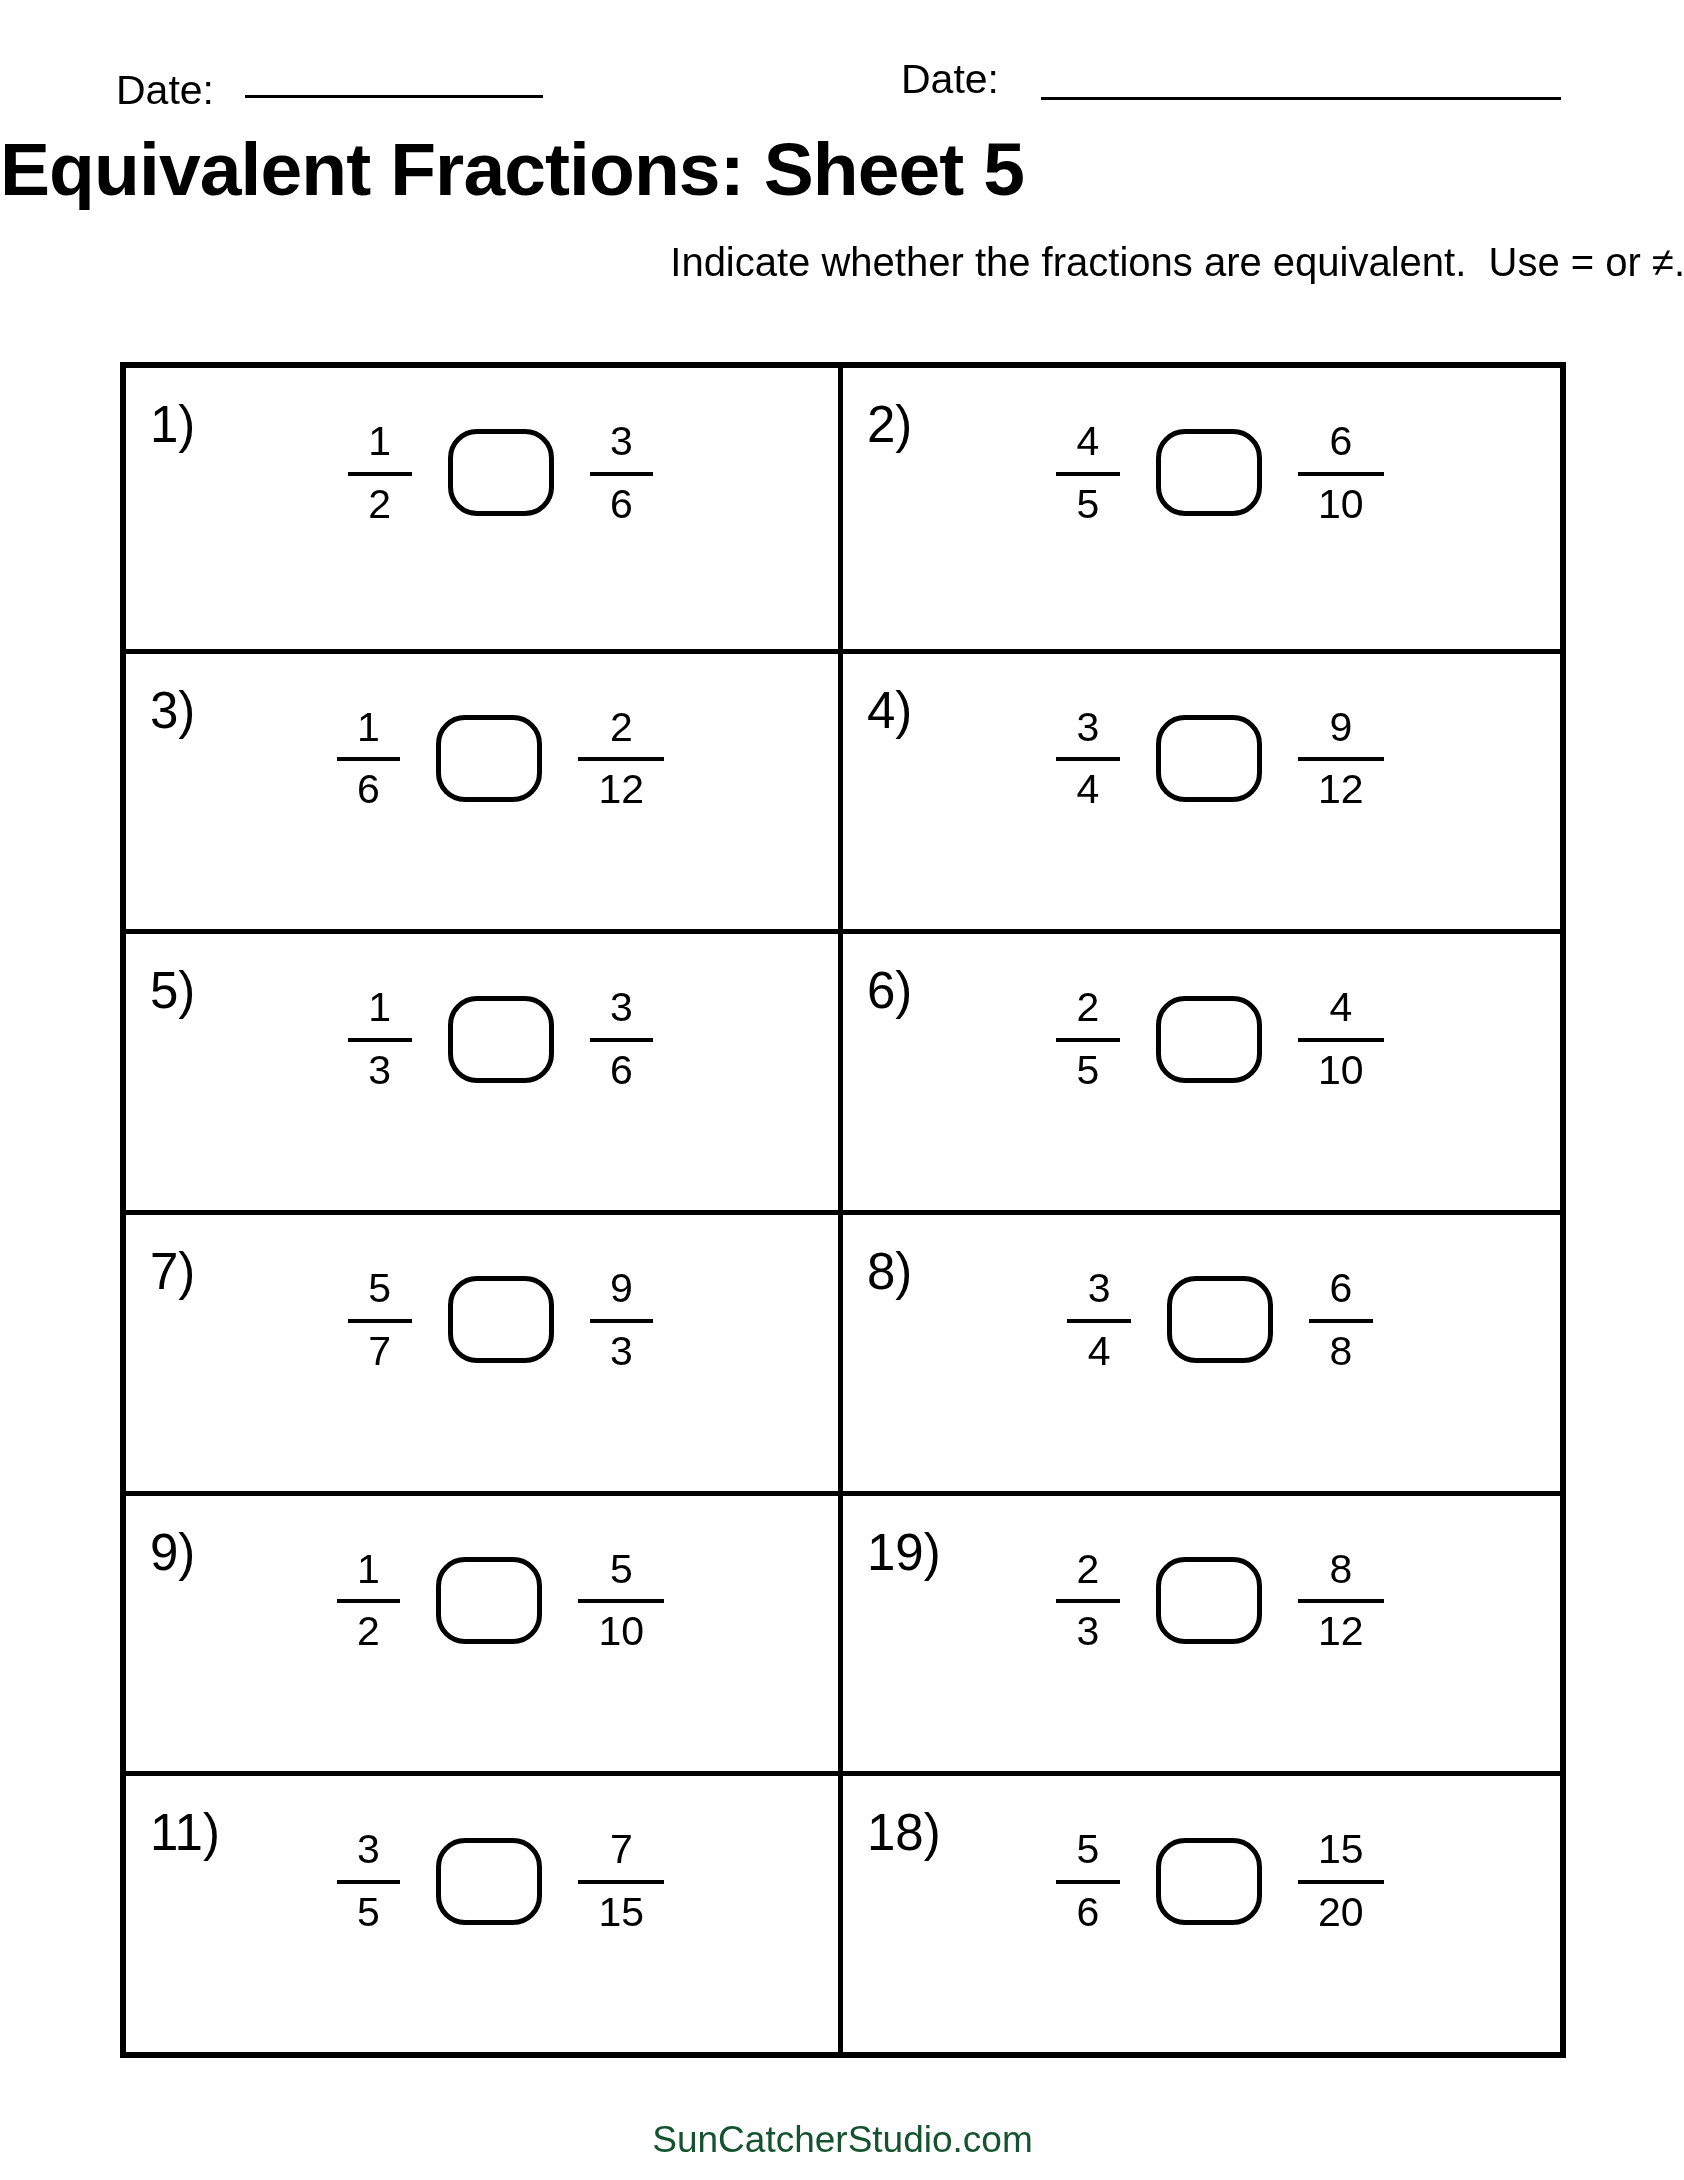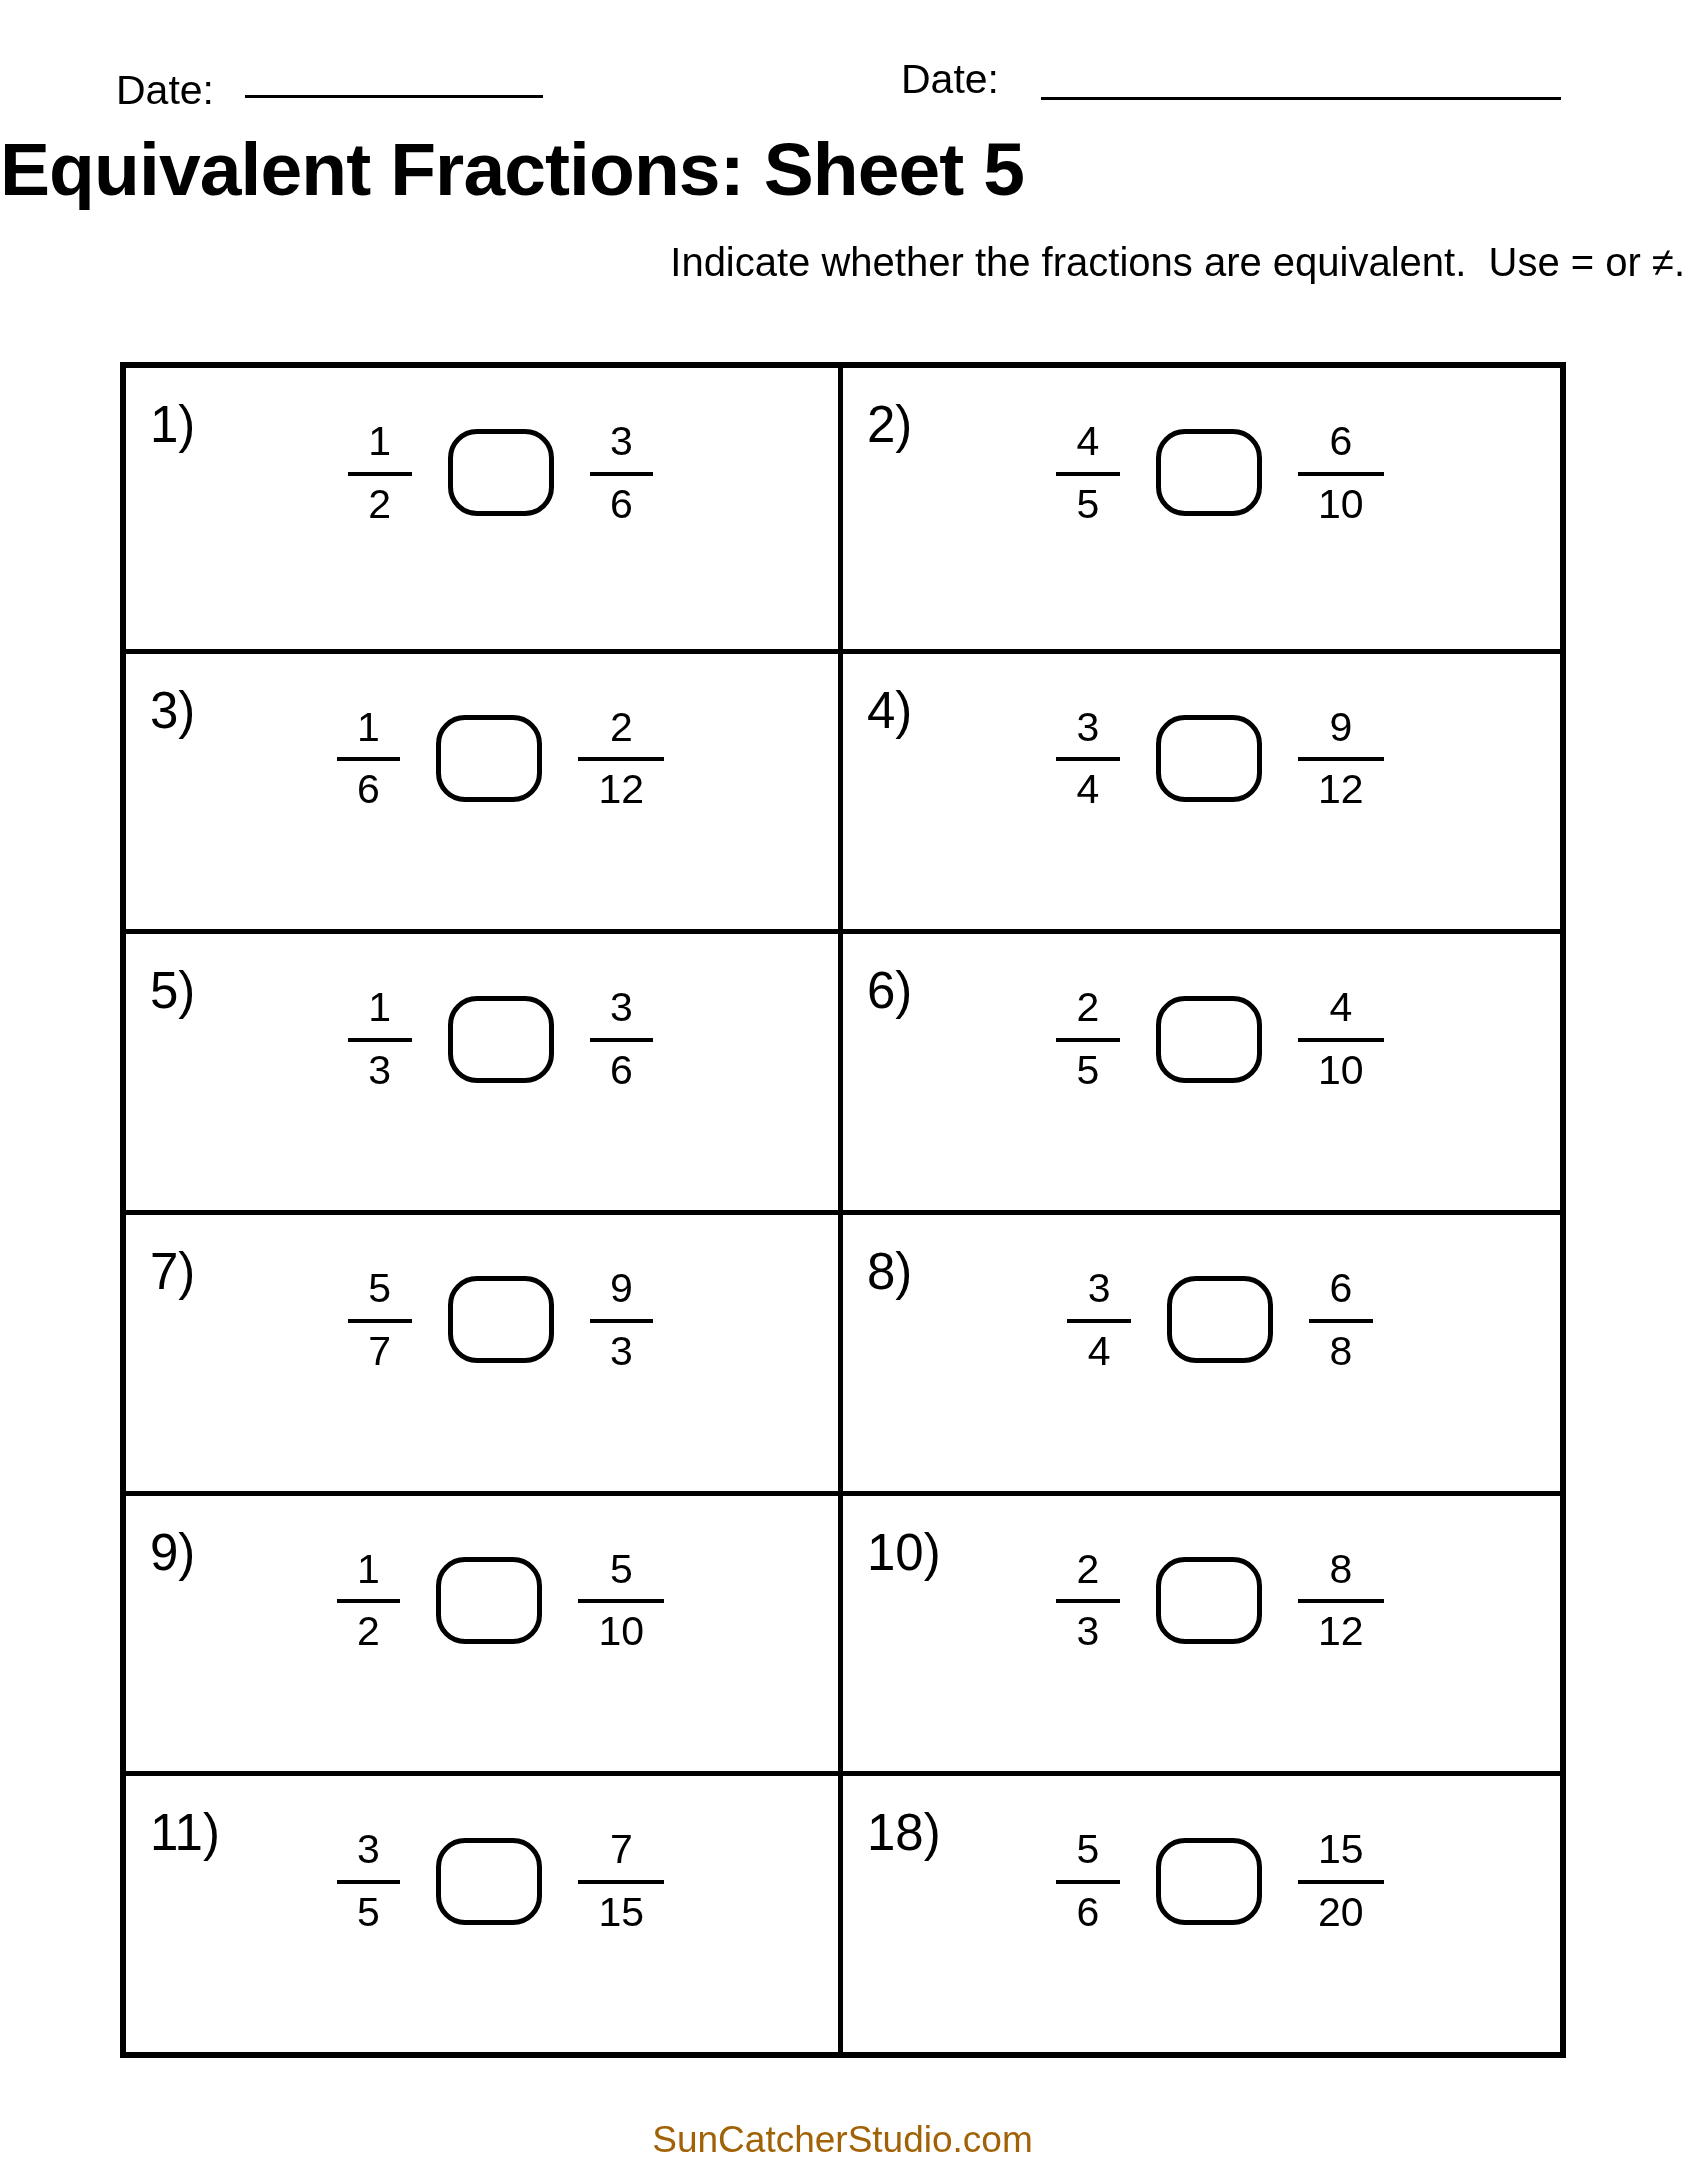--- a/index.html
+++ b/index.html
@@ -88,21 +88,21 @@
     box-sizing: border-box;
     background: #fff;
     flex: 0 0 auto;
   }
 
   
   .footer {
     left: 0; top: 2119px; width: 100%;
     text-align: center;
     font-size: 37px;
-    color: #a16207;
+    color: #14532d;
   }
 </style>
 </head>
 <body>
 
 <span class="abs hdr-label date-label">Date:</span>
 <div class="abs write-line date-line"></div>
 
 <span class="abs hdr-label name-label">Date:</span>
 <div class="abs write-line name-line"></div>
@@ -258,21 +258,21 @@
       <span class="answer-box"></span>
       <span class="fraction">
         <span class="fr-num">5</span>
         <span class="fr-bar"></span>
         <span class="fr-den">10</span>
       </span>
     </div>
   </div>
 
   <div class="cell">
-    <span class="pnum">10)</span>
+    <span class="pnum">19)</span>
     <div class="prow">
       <span class="fraction">
         <span class="fr-num">2</span>
         <span class="fr-bar"></span>
         <span class="fr-den">3</span>
       </span>
       <span class="answer-box"></span>
       <span class="fraction">
         <span class="fr-num">8</span>
         <span class="fr-bar"></span>

